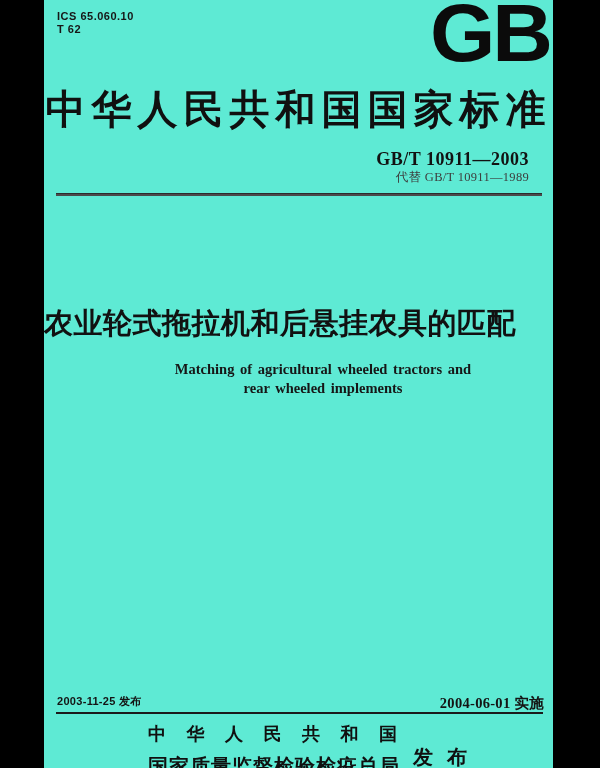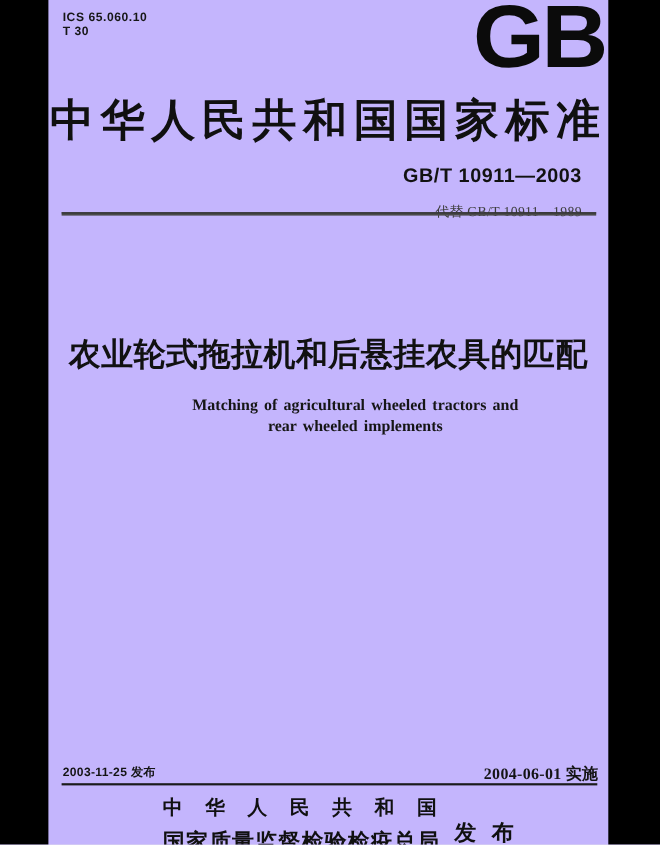--- a/index.html
+++ b/index.html
@@ -2,21 +2,21 @@
 <html><head>
 <meta charset="utf-8">
 <style>
   html, body { margin: 0; padding: 0; background: #e8e8e8; }
   * { box-sizing: border-box; }
 
   .canvas {
     position: relative;
     width: 600px;
     height: 768px;
-    background: #c4b5fd;
+    background: #5eead4;
     overflow: hidden;
     font-family: "Liberation Serif", serif;
     color: #141414;
   }
 
   .scan-bar {
     position: absolute;
     top: 0;
     bottom: 0;
     background: #000;
@@ -66,50 +66,50 @@
   }
 
   .code-block {
     position: absolute;
     right: 71px;
     top: 149px;
     text-align: right;
     white-space: nowrap;
   }
   .code-main {
-    font-family: Liberation Sans, sans-serif;
+    font-family: Liberation Serif, serif;
     font-weight: bold;
     font-size: 18px;
     line-height: 20px;
     letter-spacing: 0.5px;
     color: #121212;
   }
   .code-sub {
-    margin-top: 16px;
+    margin-top: 1px;
     font-family: "Liberation Serif", serif;
     font-size: 12.5px;
     line-height: 14px;
     letter-spacing: 0.3px;
     color: #3d3d3d;
   }
 
   .header-rule {
     position: absolute;
     left: 56px;
     width: 486px;
     top: 193px;
     height: 3px;
     background: #4a4a4a;
     border-top: 1px solid #2c2c2c;
   }
 
   .doc-title-zh {
     position: absolute;
     left: 44px;
-    width: 509px;
+    width: 459px;
     top: 306px;
     text-align: center;
     font-family: "Liberation Sans", sans-serif;
     font-weight: bold;
     font-size: 29px;
     line-height: 34px;
     letter-spacing: 0.5px;
     white-space: nowrap;
     color: #111;
   }
@@ -199,21 +199,21 @@
 </head>
 <body>
 
 <div class="canvas">
 
   <div class="scan-bar left"></div>
   <div class="scan-bar right"></div>
 
   <div class="ics-block">
     <div>ICS 65.060.10</div>
-    <div>T 30</div>
+    <div>T 62</div>
   </div>
 
   <div class="gb-logo">GB</div>
 
   <div class="national-standard-title">中华人民共和国国家标准</div>
 
   <div class="code-block">
     <div class="code-main">GB/T 10911—2003</div>
     <div class="code-sub">代替 GB/T 10911—1989</div>
   </div>

